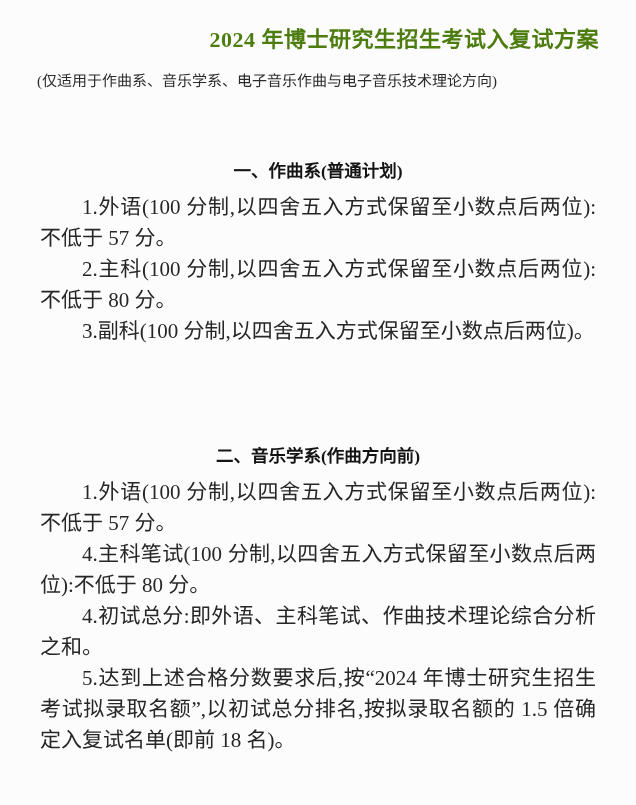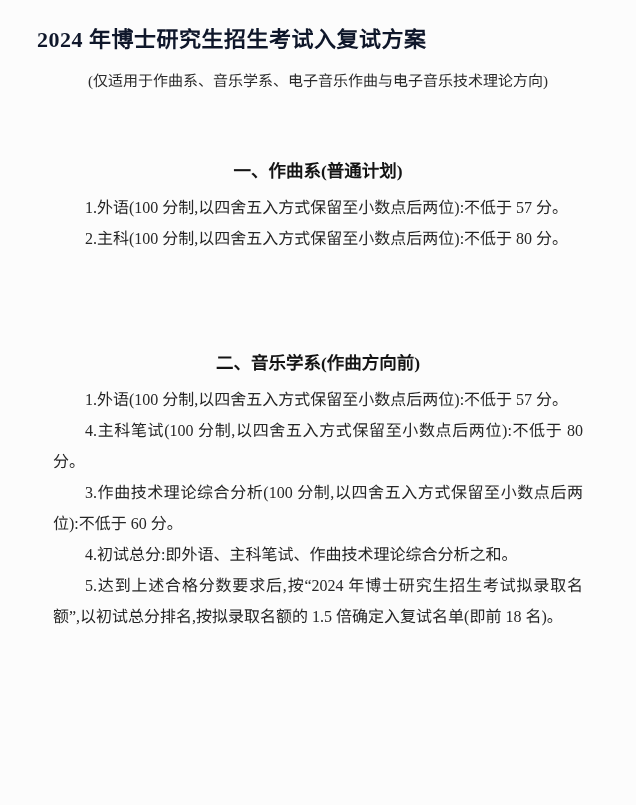--- a/index.html
+++ b/index.html
@@ -18,74 +18,74 @@
     box-sizing: border-box;
     width: 636px;
     height: 805px;
     padding: 26px 37px 0 37px;
   }
   .doc-title {
     margin: 0 0 16px 0;
     font-size: 22px;
     line-height: 28px;
     font-weight: bold;
-    text-align: left;
-    color: #0f172a;
+    text-align: right;
+    color: #4d7c0f;
     letter-spacing: 0.5px;
   }
   .doc-subtitle {
     margin: 0;
     font-size: 15px;
     line-height: 22px;
-    text-align: center;
+    text-align: left;
     color: #2b2b2b;
   }
   .section {
-    margin: 16px;
+    margin: 3px;
   }
   .section.first {
     margin-top: 66px;
   }
   .section.second {
     margin-top: 96px;
   }
   .section-heading {
     margin: 0 0 8px 0;
     font-size: 17.5px;
     line-height: 26px;
     font-weight: bold;
     text-align: center;
     color: #141414;
   }
   .rule-item {
     margin: 0;
-    font-size: 16px;
+    font-size: 21px;
     line-height: 31px;
     text-indent: 2em;
     text-align: justify;
     color: #262626;
   }
 </style>
 </head>
 <body>
 
 <div class="page">
 
   <h1 class="doc-title">2024 年博士研究生招生考试入复试方案</h1>
 
   <p class="doc-subtitle">(仅适用于作曲系、音乐学系、电子音乐作曲与电子音乐技术理论方向)</p>
 
   <section class="section first">
     <h2 class="section-heading">一、作曲系(普通计划)</h2>
     <p class="rule-item">1.外语(100 分制,以四舍五入方式保留至小数点后两位):不低于 57 分。</p>
     <p class="rule-item">2.主科(100 分制,以四舍五入方式保留至小数点后两位):不低于 80 分。</p>
+    <p class="rule-item">3.副科(100 分制,以四舍五入方式保留至小数点后两位)。</p>
   </section>
 
   <section class="section second">
     <h2 class="section-heading">二、音乐学系(作曲方向前)</h2>
     <p class="rule-item">1.外语(100 分制,以四舍五入方式保留至小数点后两位):不低于 57 分。</p>
     <p class="rule-item">4.主科笔试(100 分制,以四舍五入方式保留至小数点后两位):不低于 80 分。</p>
-    <p class="rule-item">3.作曲技术理论综合分析(100 分制,以四舍五入方式保留至小数点后两位):不低于 60 分。</p>
     <p class="rule-item">4.初试总分:即外语、主科笔试、作曲技术理论综合分析之和。</p>
     <p class="rule-item">5.达到上述合格分数要求后,按“2024 年博士研究生招生考试拟录取名额”,以初试总分排名,按拟录取名额的 1.5 倍确定入复试名单(即前 18 名)。</p>
   </section>
 
 </div>
 
 </body></html>

